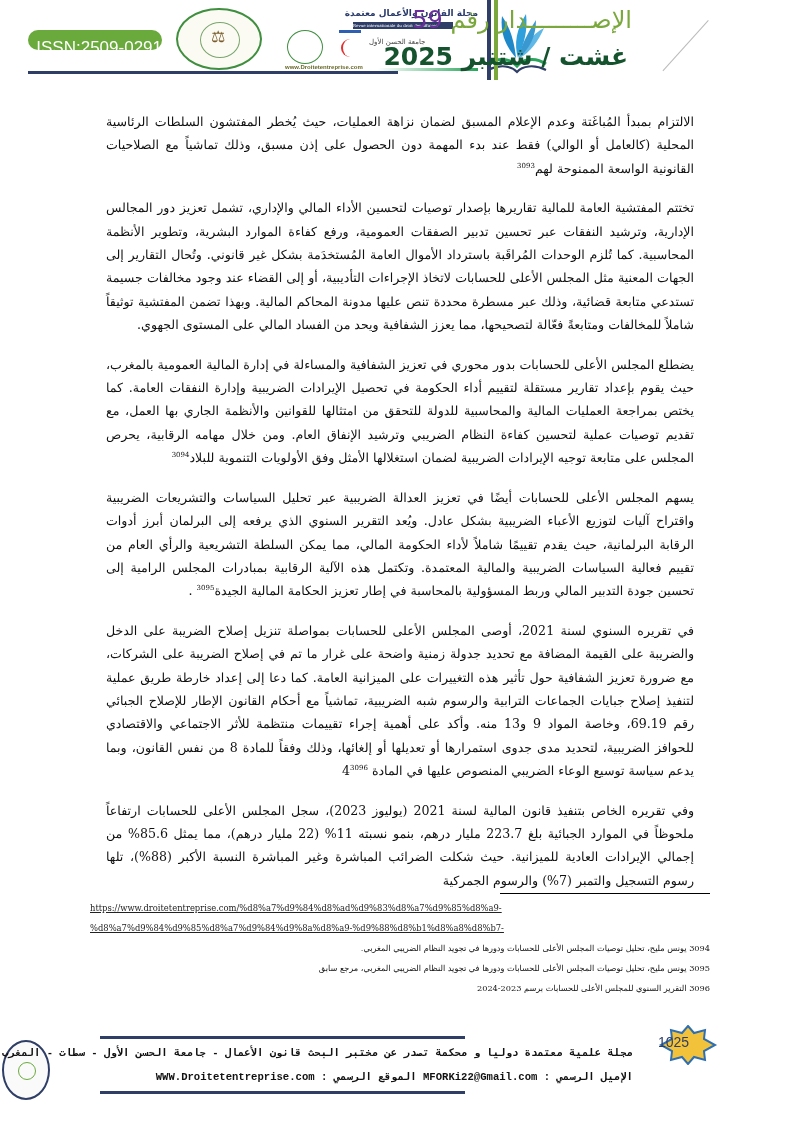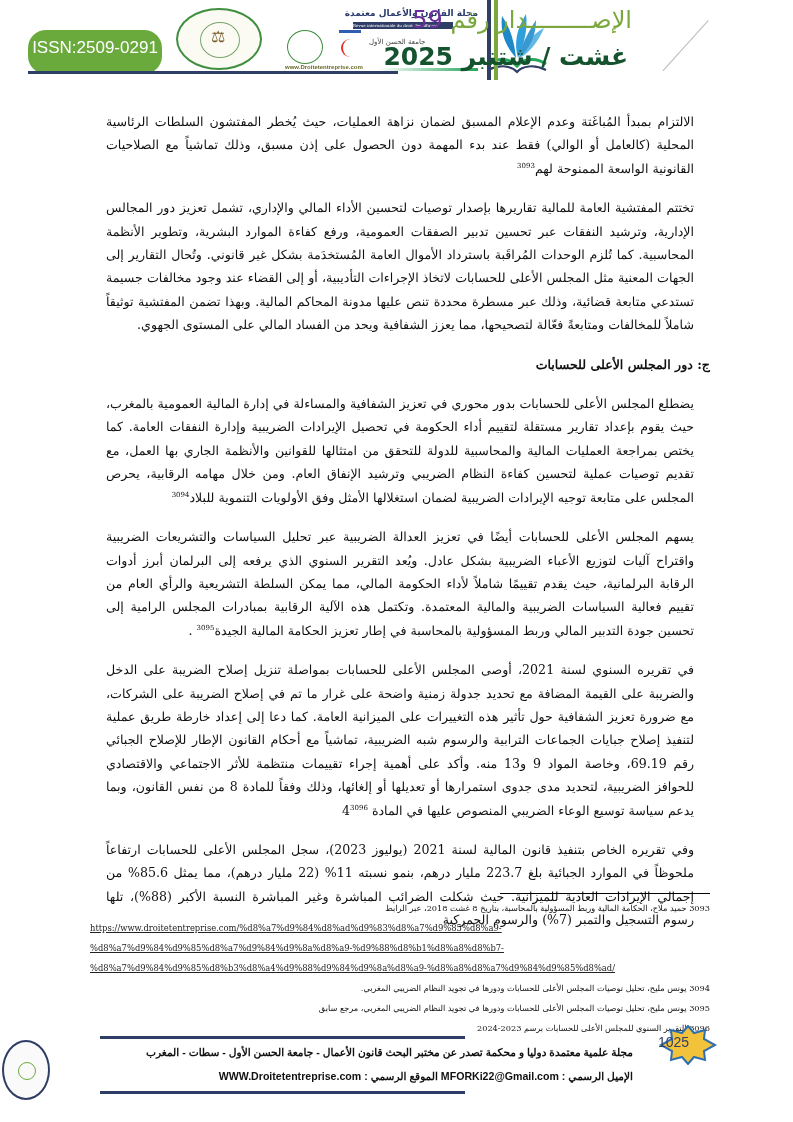--- a/index.html
+++ b/index.html
@@ -1,20 +1,20 @@
 <!DOCTYPE html>
 <html><head>
 <meta charset="utf-8">
 <style>
   html, body { margin: 0; padding: 0; background: #ffffff; }
   body { width: 793px; height: 1122px; position: relative; overflow: hidden; font-family: "DejaVu Serif", serif; color: #111; }
 
   
   .header { position: absolute; left: 0; top: 0; width: 793px; height: 78px; }
-  .issn-badge { position: absolute; left: 28px; top: 30px; width: 134px; height: 44px; border-radius: 18px; background: #6aaa3c; color: #fff; font-family: "Liberation Sans", sans-serif; font-size: 17px; line-height: 36px; text-align: center; font-weight: 400; }
+  .issn-badge { position: absolute; left: 28px; top: 30px; width: 134px; height: 20px; border-radius: 18px; background: #6aaa3c; color: #fff; font-family: "Liberation Sans", sans-serif; font-size: 17px; line-height: 36px; text-align: right; font-weight: 400; }
   .lab-seal { position: absolute; left: 176px; top: 8px; width: 86px; height: 62px; border-radius: 50%; border: 2px solid #3f8f3f; box-sizing: border-box; background: #fbfbf3; }
   .lab-seal .inner { position: absolute; left: 22px; top: 12px; width: 38px; height: 34px; border-radius: 50%; border: 1px solid #7aa56f; }
   .lab-seal .scale { position: absolute; left: 33px; top: 18px; font-size: 16px; color: #7a5c2d; line-height: 18px; }
   .journal-box { position: absolute; left: 283px; top: 8px; width: 200px; height: 64px; }
   .journal-title-ar { position: absolute; right: 5px; top: 0; font-family: "DejaVu Sans", sans-serif; font-size: 9px; font-weight: bold; color: #2a3b6b; direction: rtl; white-space: nowrap; }
   .journal-title-fr { position: absolute; left: 70px; top: 14px; width: 100px; height: 7px; background: #2f3e66; color: #fff; font-size: 4px; line-height: 7px; overflow: hidden; white-space: nowrap; }
   .mini-seal { position: absolute; left: 4px; top: 22px; width: 34px; height: 32px; border-radius: 50%; border: 1px solid #3f8f3f; }
   .uni-logo { position: absolute; left: 56px; top: 22px; width: 22px; height: 30px; border-top: 3px solid #2f5fb0; }
   .uni-logo::after { content: ""; position: absolute; left: 2px; top: 6px; width: 16px; height: 18px; border-left: 2px solid #e03030; border-radius: 50% 0 0 50%; }
   .uni-name { position: absolute; left: 86px; top: 30px; font-size: 7px; color: #444; direction: rtl; white-space: nowrap; }
@@ -39,21 +39,21 @@
   
   .fn-rule { position: absolute; left: 500px; top: 893px; width: 210px; height: 1px; background: #000; }
   .footnotes { position: absolute; left: 90px; top: 898px; width: 620px; direction: rtl; font-family: "DejaVu Serif", serif; font-size: 8.2px; line-height: 20px; color: #111; }
   .footnotes .fn { white-space: nowrap; }
   .footnotes .url { direction: ltr; text-align: left; color: #222; text-decoration: underline; white-space: nowrap; overflow: hidden; font-size: 8.4px; }
 
   
   .footer-rule { position: absolute; left: 100px; height: 3px; width: 365px; background: #2f3e66; }
   .footer-rule.top { top: 1036px; }
   .footer-rule.bottom { top: 1091px; }
-  .footer-line { position: absolute; right: 160px; direction: rtl; font-family: Liberation Sans, sans-serif; font-size: 10.6px; font-weight: bold; color: #111; white-space: nowrap; }
+  .footer-line { position: absolute; right: 160px; direction: rtl; font-family: Liberation Mono, monospace; font-size: 10.6px; font-weight: bold; color: #111; white-space: nowrap; }
   .footer-line.l1 { top: 1046px; }
   .footer-line.l2 { top: 1070px; }
   .page-star { position: absolute; left: 658px; top: 1025px; width: 60px; height: 40px; }
   .page-num { position: absolute; left: 658px; top: 1034px; width: 60px; text-align: left; font-family: "Liberation Sans", sans-serif; font-weight: normal; font-size: 14px; color: #2f3e66; }
   .author-seal { position: absolute; left: 2px; top: 1040px; width: 48px; height: 60px; border-radius: 50%; border: 2px solid #2f3e66; box-sizing: border-box; background: #fafafa; }
   .author-seal .core { position: absolute; left: 14px; top: 20px; width: 16px; height: 16px; border-radius: 50%; border: 1px solid #6aaa3c; }
 </style>
 </head>
 <body>
 
@@ -93,37 +93,31 @@
   </div>
   <div class="date-line">غشت / شتنبر 2025</div>
   <div class="diag"></div>
   <div class="header-rule"></div>
 </div>
 
 <div class="content">
   <p><span>الالتزام بمبدأ المُباغَتة وعدم الإعلام المسبق لضمان نزاهة العمليات، حيث يُخطر المفتشون السلطات الرئاسية المحلية (كالعامل أو الوالي) فقط عند بدء المهمة دون الحصول على إذن مسبق، وذلك تماشياً مع الصلاحيات القانونية الواسعة الممنوحة لهم</span><sup>3093</sup></p>
   <p><span>تختتم المفتشية العامة للمالية تقاريرها بإصدار توصيات لتحسين الأداء المالي والإداري، تشمل تعزيز دور المجالس الإدارية، وترشيد النفقات عبر تحسين تدبير الصفقات العمومية، ورفع كفاءة الموارد البشرية، وتطوير الأنظمة المحاسبية. كما تُلزم الوحدات المُراقَبة باسترداد الأموال العامة المُستخدَمة بشكل غير قانوني. وتُحال التقارير إلى الجهات المعنية مثل المجلس الأعلى للحسابات لاتخاذ الإجراءات التأديبية، أو إلى القضاء عند وجود مخالفات جسيمة تستدعي متابعة قضائية، وذلك عبر مسطرة محددة تنص عليها مدونة المحاكم المالية. وبهذا تضمن المفتشية توثيقاً شاملاً للمخالفات ومتابعةً فعّالة لتصحيحها، مما يعزز الشفافية ويحد من الفساد المالي على المستوى الجهوي.</span></p>
 
-  <h3>ج: دور المجلس الأعلى للحسابات</h3>
 
   <p><span>يضطلع المجلس الأعلى للحسابات بدور محوري في تعزيز الشفافية والمساءلة في إدارة المالية العمومية بالمغرب، حيث يقوم بإعداد تقارير مستقلة لتقييم أداء الحكومة في تحصيل الإيرادات الضريبية وإدارة النفقات العامة. كما يختص بمراجعة العمليات المالية والمحاسبية للدولة للتحقق من امتثالها للقوانين والأنظمة الجاري بها العمل، مع تقديم توصيات عملية لتحسين كفاءة النظام الضريبي وترشيد الإنفاق العام. ومن خلال مهامه الرقابية، يحرص المجلس على متابعة توجيه الإيرادات الضريبية لضمان استغلالها الأمثل وفق الأولويات التنموية للبلاد</span><sup>3094</sup></p>
   <p><span>يسهم المجلس الأعلى للحسابات أيضًا في تعزيز العدالة الضريبية عبر تحليل السياسات والتشريعات الضريبية واقتراح آليات لتوزيع الأعباء الضريبية بشكل عادل. ويُعد التقرير السنوي الذي يرفعه إلى البرلمان أبرز أدوات الرقابة البرلمانية، حيث يقدم تقييمًا شاملاً لأداء الحكومة المالي، مما يمكن السلطة التشريعية والرأي العام من تقييم فعالية السياسات الضريبية والمالية المعتمدة. وتكتمل هذه الآلية الرقابية بمبادرات المجلس الرامية إلى تحسين جودة التدبير المالي وربط المسؤولية بالمحاسبة في إطار تعزيز الحكامة المالية الجيدة</span><sup>3095</sup><span> .</span></p>
   <p><span>في تقريره السنوي لسنة 2021، أوصى المجلس الأعلى للحسابات بمواصلة تنزيل إصلاح الضريبة على الدخل والضريبة على القيمة المضافة مع تحديد جدولة زمنية واضحة على غرار ما تم في إصلاح الضريبة على الشركات، مع ضرورة تعزيز الشفافية حول تأثير هذه التغييرات على الميزانية العامة. كما دعا إلى إعداد خارطة طريق عملية لتنفيذ إصلاح جبايات الجماعات الترابية والرسوم شبه الضريبية، تماشياً مع أحكام القانون الإطار للإصلاح الجبائي رقم 69.19، وخاصة المواد 9 و13 منه. وأكد على أهمية إجراء تقييمات منتظمة للأثر الاجتماعي والاقتصادي للحوافز الضريبية، لتحديد مدى جدوى استمرارها أو تعديلها أو إلغائها، وذلك وفقاً للمادة 8 من نفس القانون، وبما يدعم سياسة توسيع الوعاء الضريبي المنصوص عليها في المادة 4</span><sup>3096</sup></p>
   <p><span>وفي تقريره الخاص بتنفيذ قانون المالية لسنة 2021 (يوليوز 2023)، سجل المجلس الأعلى للحسابات ارتفاعاً ملحوظاً في الموارد الجبائية بلغ 223.7 مليار درهم، بنمو نسبته 11% (22 مليار درهم)، مما يمثل 85.6% من إجمالي الإيرادات العادية للميزانية. حيث شكلت الضرائب المباشرة وغير المباشرة النسبة الأكبر (88%)، تلها رسوم التسجيل والتمبر (7%) والرسوم الجمركية</span></p>
 </div>
 
 <div class="fn-rule"></div>
 <div class="footnotes">
-  <div class="fn">
-    <span>3093</span>
-    <span>حميد ملاح، الحكامة المالية وربط المسؤولية بالمحاسبة، بتاريخ 8 غشت 2018، عبر الرابط</span>
-  </div>
   <div class="url">https://www.droitetentreprise.com/%d8%a7%d9%84%d8%ad%d9%83%d8%a7%d9%85%d8%a9-</div>
   <div class="url">%d8%a7%d9%84%d9%85%d8%a7%d9%84%d9%8a%d8%a9-%d9%88%d8%b1%d8%a8%d8%b7-</div>
-  <div class="url">%d8%a7%d9%84%d9%85%d8%b3%d8%a4%d9%88%d9%84%d9%8a%d8%a9-%d8%a8%d8%a7%d9%84%d9%85%d8%ad/</div>
   <div class="fn">
     <span>3094</span>
     <span>يونس مليح، تحليل توصيات المجلس الأعلى للحسابات ودورها في تجويد النظام الضريبي المغربي.</span>
   </div>
   <div class="fn">
     <span>3095</span>
     <span>يونس مليح، تحليل توصيات المجلس الأعلى للحسابات ودورها في تجويد النظام الضريبي المغربي، مرجع سابق</span>
   </div>
   <div class="fn">
     <span>3096</span>

